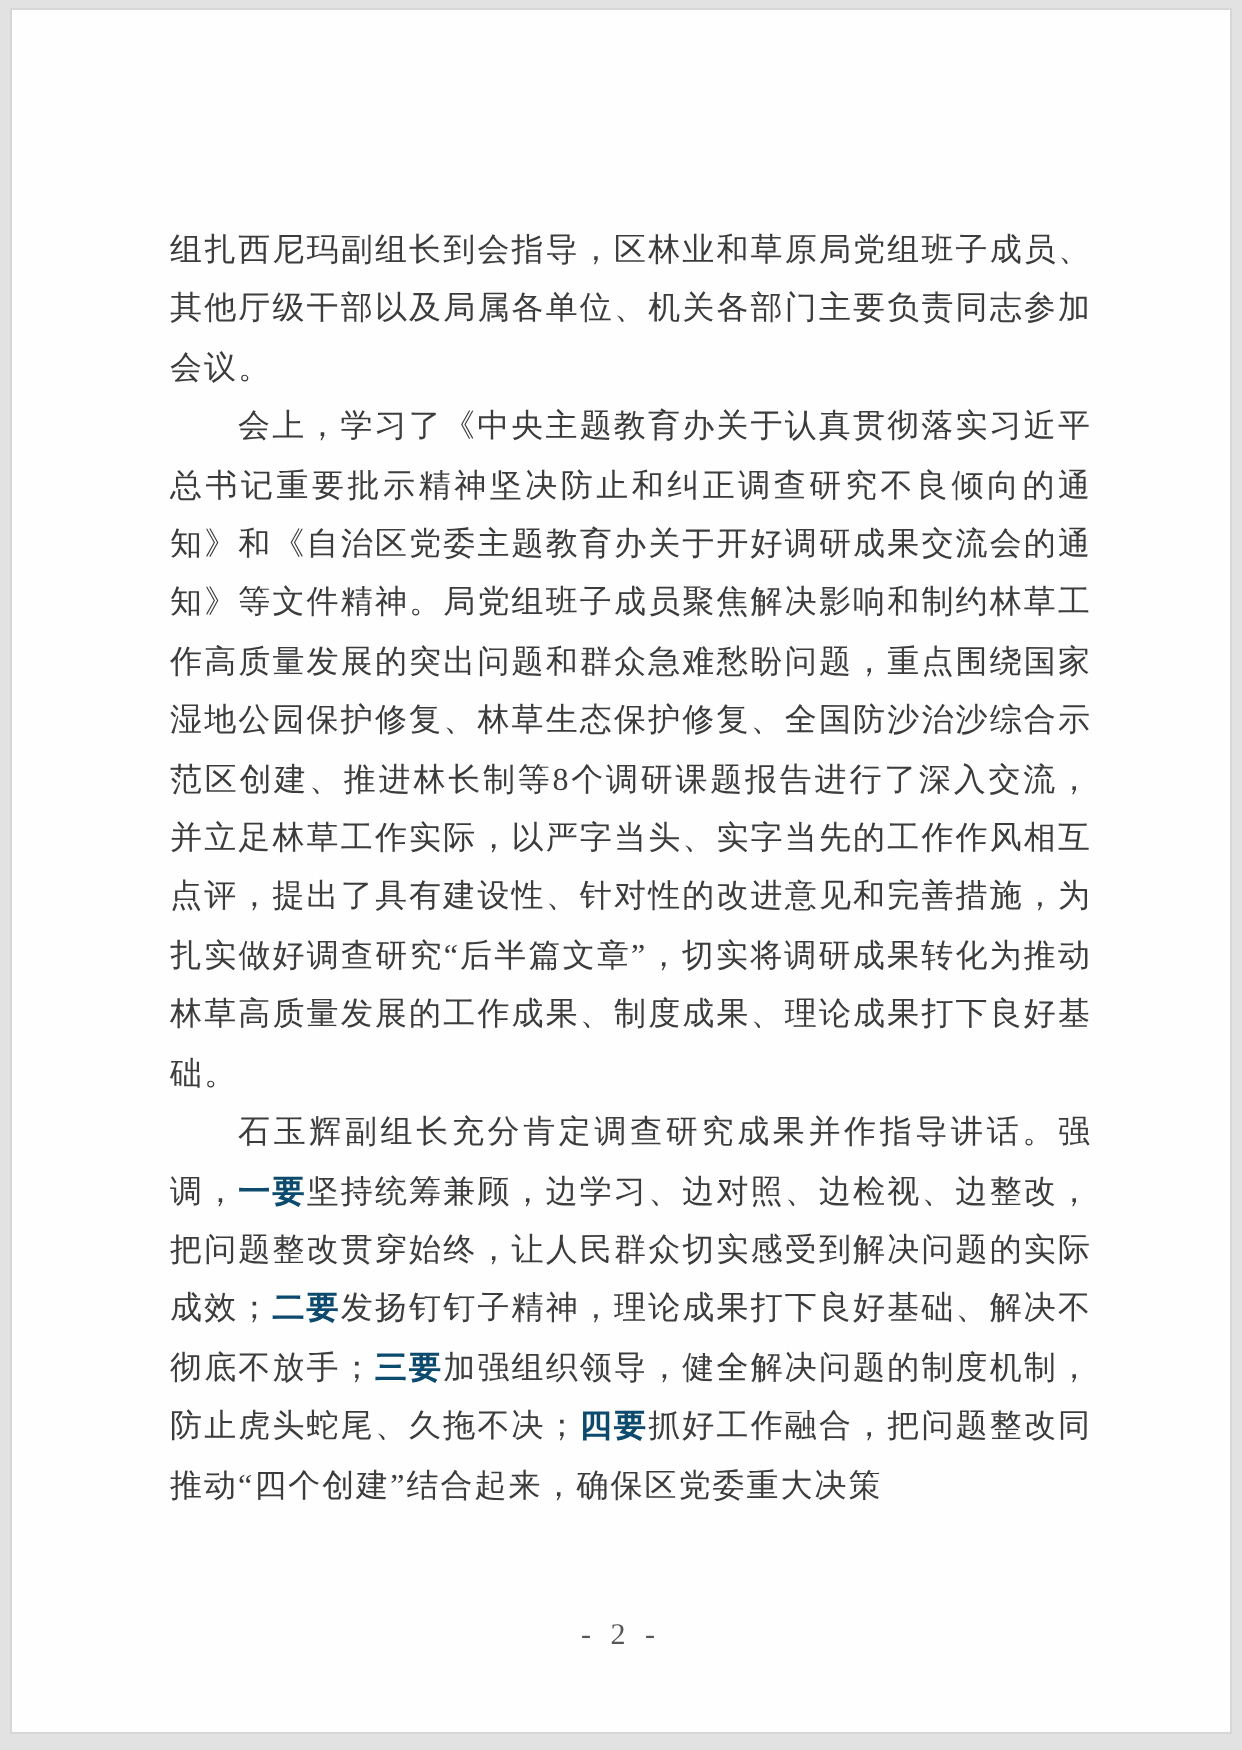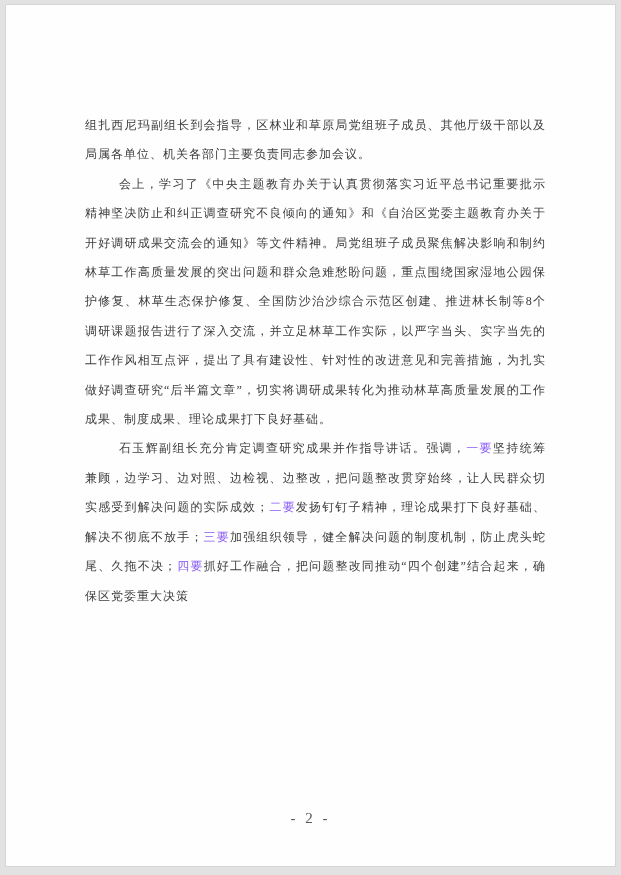--- a/index.html
+++ b/index.html
@@ -24,36 +24,36 @@
     height: 863px;
     background: #fefefe;
     border: 1px solid #d6d6d6;
     box-sizing: border-box;
   }
   .doc-body {
     position: absolute;
     left: 79px;
     top: 106px;
     width: 461px;
-    font-size: 12px;
+    font-size: 16px;
     line-height: 29.4px;
     letter-spacing: 1px;
     text-align: justify;
     color: #3c3c3c;
   }
   .doc-body p {
     margin: 0;
     padding: 0;
   }
   .doc-body p.indent {
     text-indent: 34px;
   }
   .doc-body b {
-    font-weight: normal;
-    color: #8b5cf6;
+    font-weight: bold;
+    color: #0c4a6e;
   }
   .page-footer {
     position: absolute;
     left: 0;
     right: 0;
     top: 803px;
     text-align: center;
     font-size: 15px;
     line-height: 20px;
     letter-spacing: 3px;

